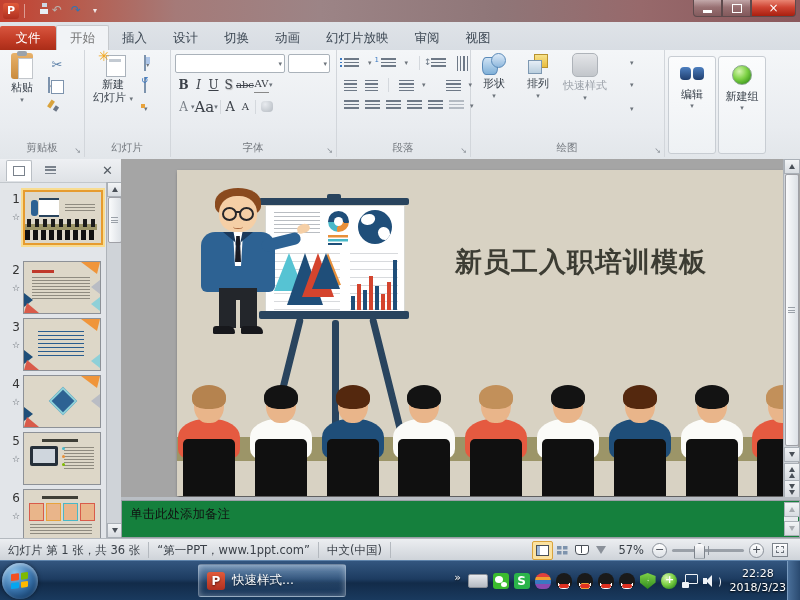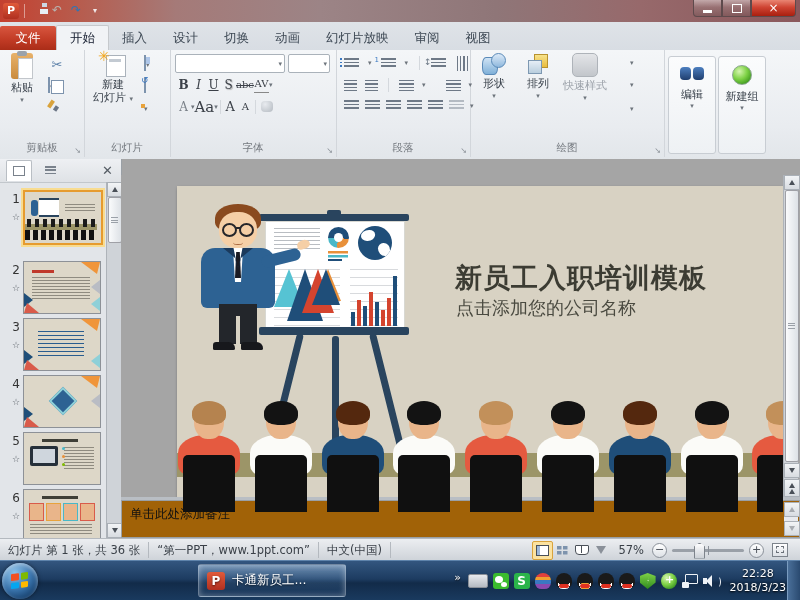--- a/index.html
+++ b/index.html
@@ -23,21 +23,21 @@
   .winbtn{width:27px;height:16px;border:1px solid #5e4a4c;border-top:none;background:linear-gradient(rgba(255,255,255,.45),rgba(170,150,150,.3) 45%,rgba(90,70,70,.25));
     display:flex;align-items:center;justify-content:center;color:#fff;font-size:10px;}
   .winbtn.first{border-radius:0 0 0 4px;}
   .winbtn.close{width:43px;background:linear-gradient(#e98573,#cf4433 45%,#a91f0f);border-radius:0 0 4px 0;font-size:12px;}
   .restore-glyph{width:8px;height:7px;border:1px solid #fff;position:relative;background:transparent;}
   .min-glyph{width:9px;height:3px;background:#fff;margin-top:6px;}
   
   #tabrow{position:absolute;left:0;top:22px;width:800px;height:28px;background:linear-gradient(#dfe3e8,#d8dde3);display:flex;align-items:flex-end;border-bottom:1px solid #c9cdd3;}
   .file-tab{width:56px;height:24px;margin-left:0;background:linear-gradient(#d8563f,#c03a24 60%,#aa2d18);color:#fff;text-align:center;line-height:24px;font-size:12.5px;border-radius:2px 2px 0 0;}
   .tab{padding:0 13px;height:24px;line-height:24px;color:#3d4854;font-size:12.5px;}
-  .tab.active{background:#f1f3f6;border:1px solid #c6c9cd;border-bottom:none;border-radius:2px 2px 0 0;color:#0f172a;font-family:Liberation Serif, serif;}
+  .tab.active{background:#f1f3f6;border:1px solid #c6c9cd;border-bottom:none;border-radius:2px 2px 0 0;color:#737373;font-family:Liberation Serif, serif;}
   
   #ribbon{position:absolute;left:0;top:50px;width:800px;height:109px;background:linear-gradient(#f4f6f8,#e9ecf0 70%,#e2e6ea);border-bottom:1px solid #c4c9cf;}
   .grp{position:absolute;top:0;height:107px;border-right:1px solid #d2d6db;}
   .grp-label{position:absolute;bottom:2px;left:0;right:0;text-align:center;font-size:10.5px;color:#74797f;}
   .launcher{position:absolute;bottom:2px;right:3px;font-size:8px;color:#8a9097;}
   .bigbtn{position:absolute;top:3px;display:flex;flex-direction:column;align-items:center;font-size:11px;color:#38404a;text-align:center;line-height:13px;border-radius:3px;}
   .dd{font-size:7px;color:#6d747c;}
   .mini{width:18px;height:17px;display:flex;align-items:center;justify-content:center;border-radius:2px;font-size:11px;}
   
   .ico-paste{width:22px;height:26px;background:linear-gradient(#e8b26a,#c98b3e);border-radius:3px;position:relative;margin-bottom:2px;}
@@ -108,21 +108,21 @@
   .tt-or{top:0;right:0;border-top:12px solid #f0953a;border-left:16px solid transparent;}
   .tt-gray{top:18px;right:0;border-right:9px solid #b9bcc4;border-top:7px solid transparent;border-bottom:7px solid transparent;}
   .tt-cyan{bottom:2px;right:0;border-right:9px solid #8ed0d8;border-top:7px solid transparent;border-bottom:7px solid transparent;}
   .tt-navy{bottom:6px;left:0;border-left:9px solid #1f4e79;border-top:7px solid transparent;border-bottom:7px solid transparent;}
   .tt-red{bottom:0;left:0;border-bottom:10px solid #d95b4a;border-right:12px solid transparent;}
   .tlines{position:absolute;background:repeating-linear-gradient(to bottom,#8f8b80 0 1px,transparent 1px 3px);}
   .tlines.blue{background:repeating-linear-gradient(to bottom,#2a5d8f 0 1.5px,transparent 1.5px 4px);}
   .ttitle{position:absolute;height:3px;background:#c0392b;}
   .ttitle.dark{background:#3f3f37;}
   
-  #editor{position:absolute;left:121px;top:0;width:679px;height:338px;background:#a5a5a5;overflow:hidden;margin-top:16px;}
+  #editor{position:absolute;left:121px;top:0;width:679px;height:338px;background:#a5a5a5;overflow:hidden;}
   #slide{position:absolute;left:56px;top:11px;width:606px;height:326px;overflow:hidden;box-shadow:1px 2px 3px rgba(0,0,0,.5);}
   .sl-title{position:absolute;left:278px;top:74px;font-size:27px;font-weight:bold;color:#3c3c33;letter-spacing:1px;}
   .sl-sub{position:absolute;left:279px;top:110px;font-size:18px;color:#4a4a40;}
   .sl-cap{position:absolute;left:279px;top:143px;font-size:11px;color:#45453c;}
   
   .easel-board{position:absolute;left:88px;top:24px;width:138px;height:128px;}
   .eb-top{position:absolute;left:-6px;top:4px;width:150px;height:7px;background:#29445e;border-radius:2px;}
   .eb-clip{position:absolute;left:62px;top:0;width:14px;height:6px;background:#29445e;border-radius:2px;}
   .eb-face{position:absolute;left:0;top:11px;width:138px;height:106px;background:#fff;border:1px solid #d8d8d2;}
   .eb-bot{position:absolute;left:-6px;top:117px;width:150px;height:8px;background:#29445e;border-radius:2px;}
@@ -169,21 +169,21 @@
   
   .vsb{position:absolute;right:2px;top:0;width:14px;height:338px;background:#cfd3d8;border-left:1px solid #aeb3b9;}
   .sb-btn{position:absolute;left:0;width:14px;height:13px;background:linear-gradient(#f2f4f6,#d8dce1);border:1px solid #aab0b7;display:flex;align-items:center;justify-content:center;}
   .tri-up{width:0;height:0;border-left:3.5px solid transparent;border-right:3.5px solid transparent;border-bottom:5px solid #4a5058;}
   .tri-dn{width:0;height:0;border-left:3.5px solid transparent;border-right:3.5px solid transparent;border-top:5px solid #4a5058;}
   .sb-thumb{position:absolute;left:1px;width:12px;background:linear-gradient(90deg,#fafbfc,#dde1e6);border:1px solid #9fa0a6;border-radius:2px;}
   .sb-thumb:before{content:"";position:absolute;left:2px;top:50%;margin-top:-3px;width:7px;height:6px;background:repeating-linear-gradient(to bottom,#9aa0a8 0 1px,transparent 1px 2.5px);}
   .dbl{display:flex;flex-direction:column;align-items:center;gap:1px;}
   
   #splitter{position:absolute;left:121px;top:338px;width:679px;height:3px;background:#b9bec4;}
-  #notes{position:absolute;left:121px;top:341px;width:679px;height:38px;background:#a16207;border:1px solid #9aa0a6;box-sizing:border-box;}
+  #notes{position:absolute;left:121px;top:341px;width:679px;height:38px;background:#15803d;border:1px solid #9aa0a6;box-sizing:border-box;}
   #notes .ntext{position:absolute;left:8px;top:5px;font-size:12.5px;color:#111;}
   .nsb{position:absolute;right:1px;top:1px;width:14px;bottom:1px;background:#e8eaee;}
   
   #statusbar{position:absolute;left:0;top:538px;width:800px;height:22px;background:linear-gradient(#eceef1,#cdd2d8);border-top:1px solid #b4b9bf;display:flex;align-items:center;color:#3a4048;font-size:11.5px;}
   .st-sep{width:1px;height:16px;background:#b4b9bf;margin:0 8px;}
   .viewbtn{width:19px;height:17px;display:flex;align-items:center;justify-content:center;border-radius:2px;}
   .viewbtn.sel{background:#fbe2a0;border:1px solid #d9a33c;}
   .vb-normal{width:11px;height:9px;border:1px solid #4a5058;position:relative;background:#fff;}
   .vb-normal:before{content:"";position:absolute;left:0;top:0;width:3px;height:9px;background:#9fb8d8;}
   .vb-sorter{width:11px;height:9px;background:
@@ -550,21 +550,20 @@
           <span class="m-shoe2"></span>
         <span class="m-hair"></span>
           <span class="m-face"></span>
         <span class="m-glasses">
             <i></i>
           </span>
         <span class="m-smile"></span>
       </div>
 
       <div class="sl-title">新员工入职培训模板</div>
-      <div class="sl-sub">点击添加您的公司名称</div>
 
       <div class="band" style="background: rgb(156, 149, 104);"></div>
 
       <div class="person" style="left: 1px; --hair: #b5834f; --shirt: #e55a40;">
           <span class="p-shirt"></span>
           <span class="p-chair"></span>
           <span class="p-head"></span>
         </div>
       <div class="person" style="left: 73px; --hair: #131313; --shirt: #fbfbf8;">
           <span class="p-shirt"></span>
@@ -680,21 +679,21 @@
   <div class="orb">
     <span class="flag">
         <i class="f1"></i>
         <i class="f2"></i>
         <i class="f3"></i>
         <i class="f4"></i>
       </span>
   </div>
   <div class="tbtn active" style="left:198px;width:148px">
     <span class="ico-pptfile">P</span>
-    <span>卡通新员工...</span>
+    <span>快速样式...</span>
   </div>
   <div class="tray">
     <span class="chev">»</span>
     <span class="kbd"></span>
     <span class="tico wechat"></span>
     <span class="tico sogou">S</span>
     <span class="tico rainbow"></span>
     <span class="tico qq"></span>
     <span class="tico qq case"></span>
     <span class="tico qq"></span>

